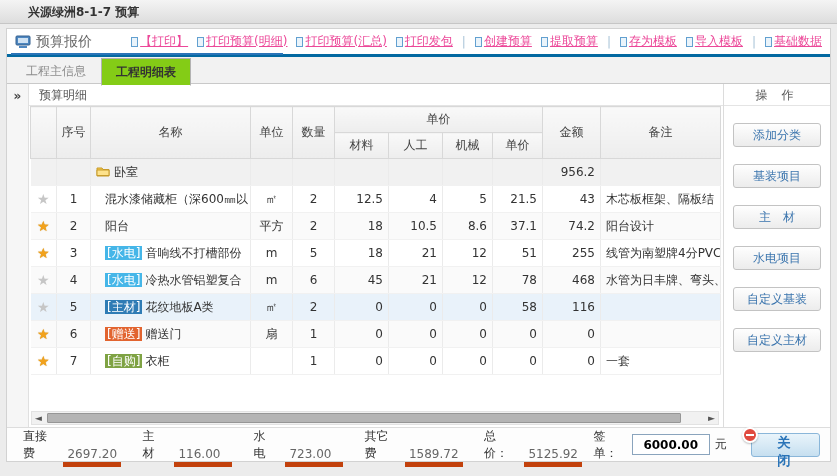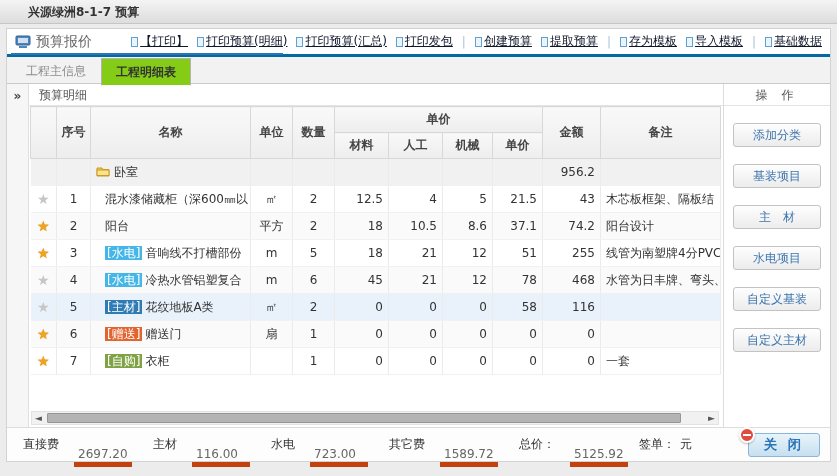--- a/index.html
+++ b/index.html
@@ -26,21 +26,21 @@
   }
   
   .toolbar {
     position: relative; height: 28px;
     display: flex; align-items: center;
     padding: 0 8px; border-bottom: 3px solid #0369a1;
   }
   .sec-title { display: flex; align-items: center; gap: 5px; font-size: 14px; color: #666; }
   .title-underline { position: absolute; left: 4px; bottom: -1px; width: 272px; height: 2px; background: #2a74b8; }
   .links { margin-left: auto; display: flex; align-items: center; gap: 9px; white-space: nowrap; }
-  .tlink { color: #0f172a; text-decoration: underline; display: inline-flex; align-items: center; gap: 2px; cursor: pointer; }
+  .tlink { color: #ec4899; text-decoration: underline; display: inline-flex; align-items: center; gap: 2px; cursor: pointer; }
   .link-icon { width: 7px; height: 10px; border: 1px solid #62a0d0; background: #eaf4fb; display: inline-block; }
   .ldiv { color: #a9c4d8; }
   
   .tabstrip {
     height: 27px; background: #f2f2f2; border-bottom: 1px solid #c9c9c9;
     display: flex; align-items: flex-start; padding-left: 4px;
   }
   .tab { padding: 5px 14px 4px; color: #8c8c8c; cursor: pointer; border: 1px solid transparent; }
   .tab.active {
     background: #84cc16; border: 1px solid #b3b3b3; border-bottom: 1px solid #fff;
@@ -49,21 +49,21 @@
   
   .content { position: absolute; top: 55px; bottom: 34px; left: 0; right: 0; display: flex; }
   .collapse-strip { width: 22px; background: #f6f6f6; border-right: 1px solid #e0e0e0; text-align: center; padding-top: 5px; }
   .collapse-ico { color: #444; font-weight: bold; cursor: pointer; }
   .main { flex: 1; position: relative; overflow: hidden; }
   .main-header { height: 22px; line-height: 22px; padding-left: 10px; color: #555; border-bottom: 1px solid #e4e4e4; }
   
   table { border-collapse: collapse; table-layout: fixed; width: 690px; margin-left: 1px; }
   th {
     background: linear-gradient(#f9f9f9, #ededed);
-    border: 1px solid #d8d8d8; color: #444; font-weight: bold;
+    border: 1px solid #d8d8d8; color: #444; font-weight: normal;
     font-size: 12px; height: 26px; padding: 0 4px;
   }
   td {
     height: 27px; padding: 0 5px;
     border-right: 1px solid #ebebeb; border-bottom: 1px solid #f1f1f1;
     white-space: nowrap; overflow: hidden;
   }
   tbody tr:nth-child(odd):not(.cat-row):not(.selected) { background: #fafafa; }
   tr.cat-row { background: #f1f1f1; }
   tr.selected { background: #e9f2fa; }
@@ -367,20 +367,21 @@
         <span class="flabel">主材</span>
         <span class="fvalue">116.00</span>
         <span class="flabel">水电</span>
         <span class="fvalue">723.00</span>
         <span class="flabel">其它费</span>
         <span class="fvalue">1589.72</span>
         <span class="flabel">总价：</span>
         <span class="fvalue">5125.92</span>
       </span>
     <span class="flabel">签单：</span>
+    <input class="sign-input" value="6000.00" style="">
     <span>元</span>
     <span class="spacer"></span>
     <button class="close-btn">
       <span class="minus-badge">
           <i></i>
         </span>
       <span>关 闭</span>
     </button>
   </div>
 

